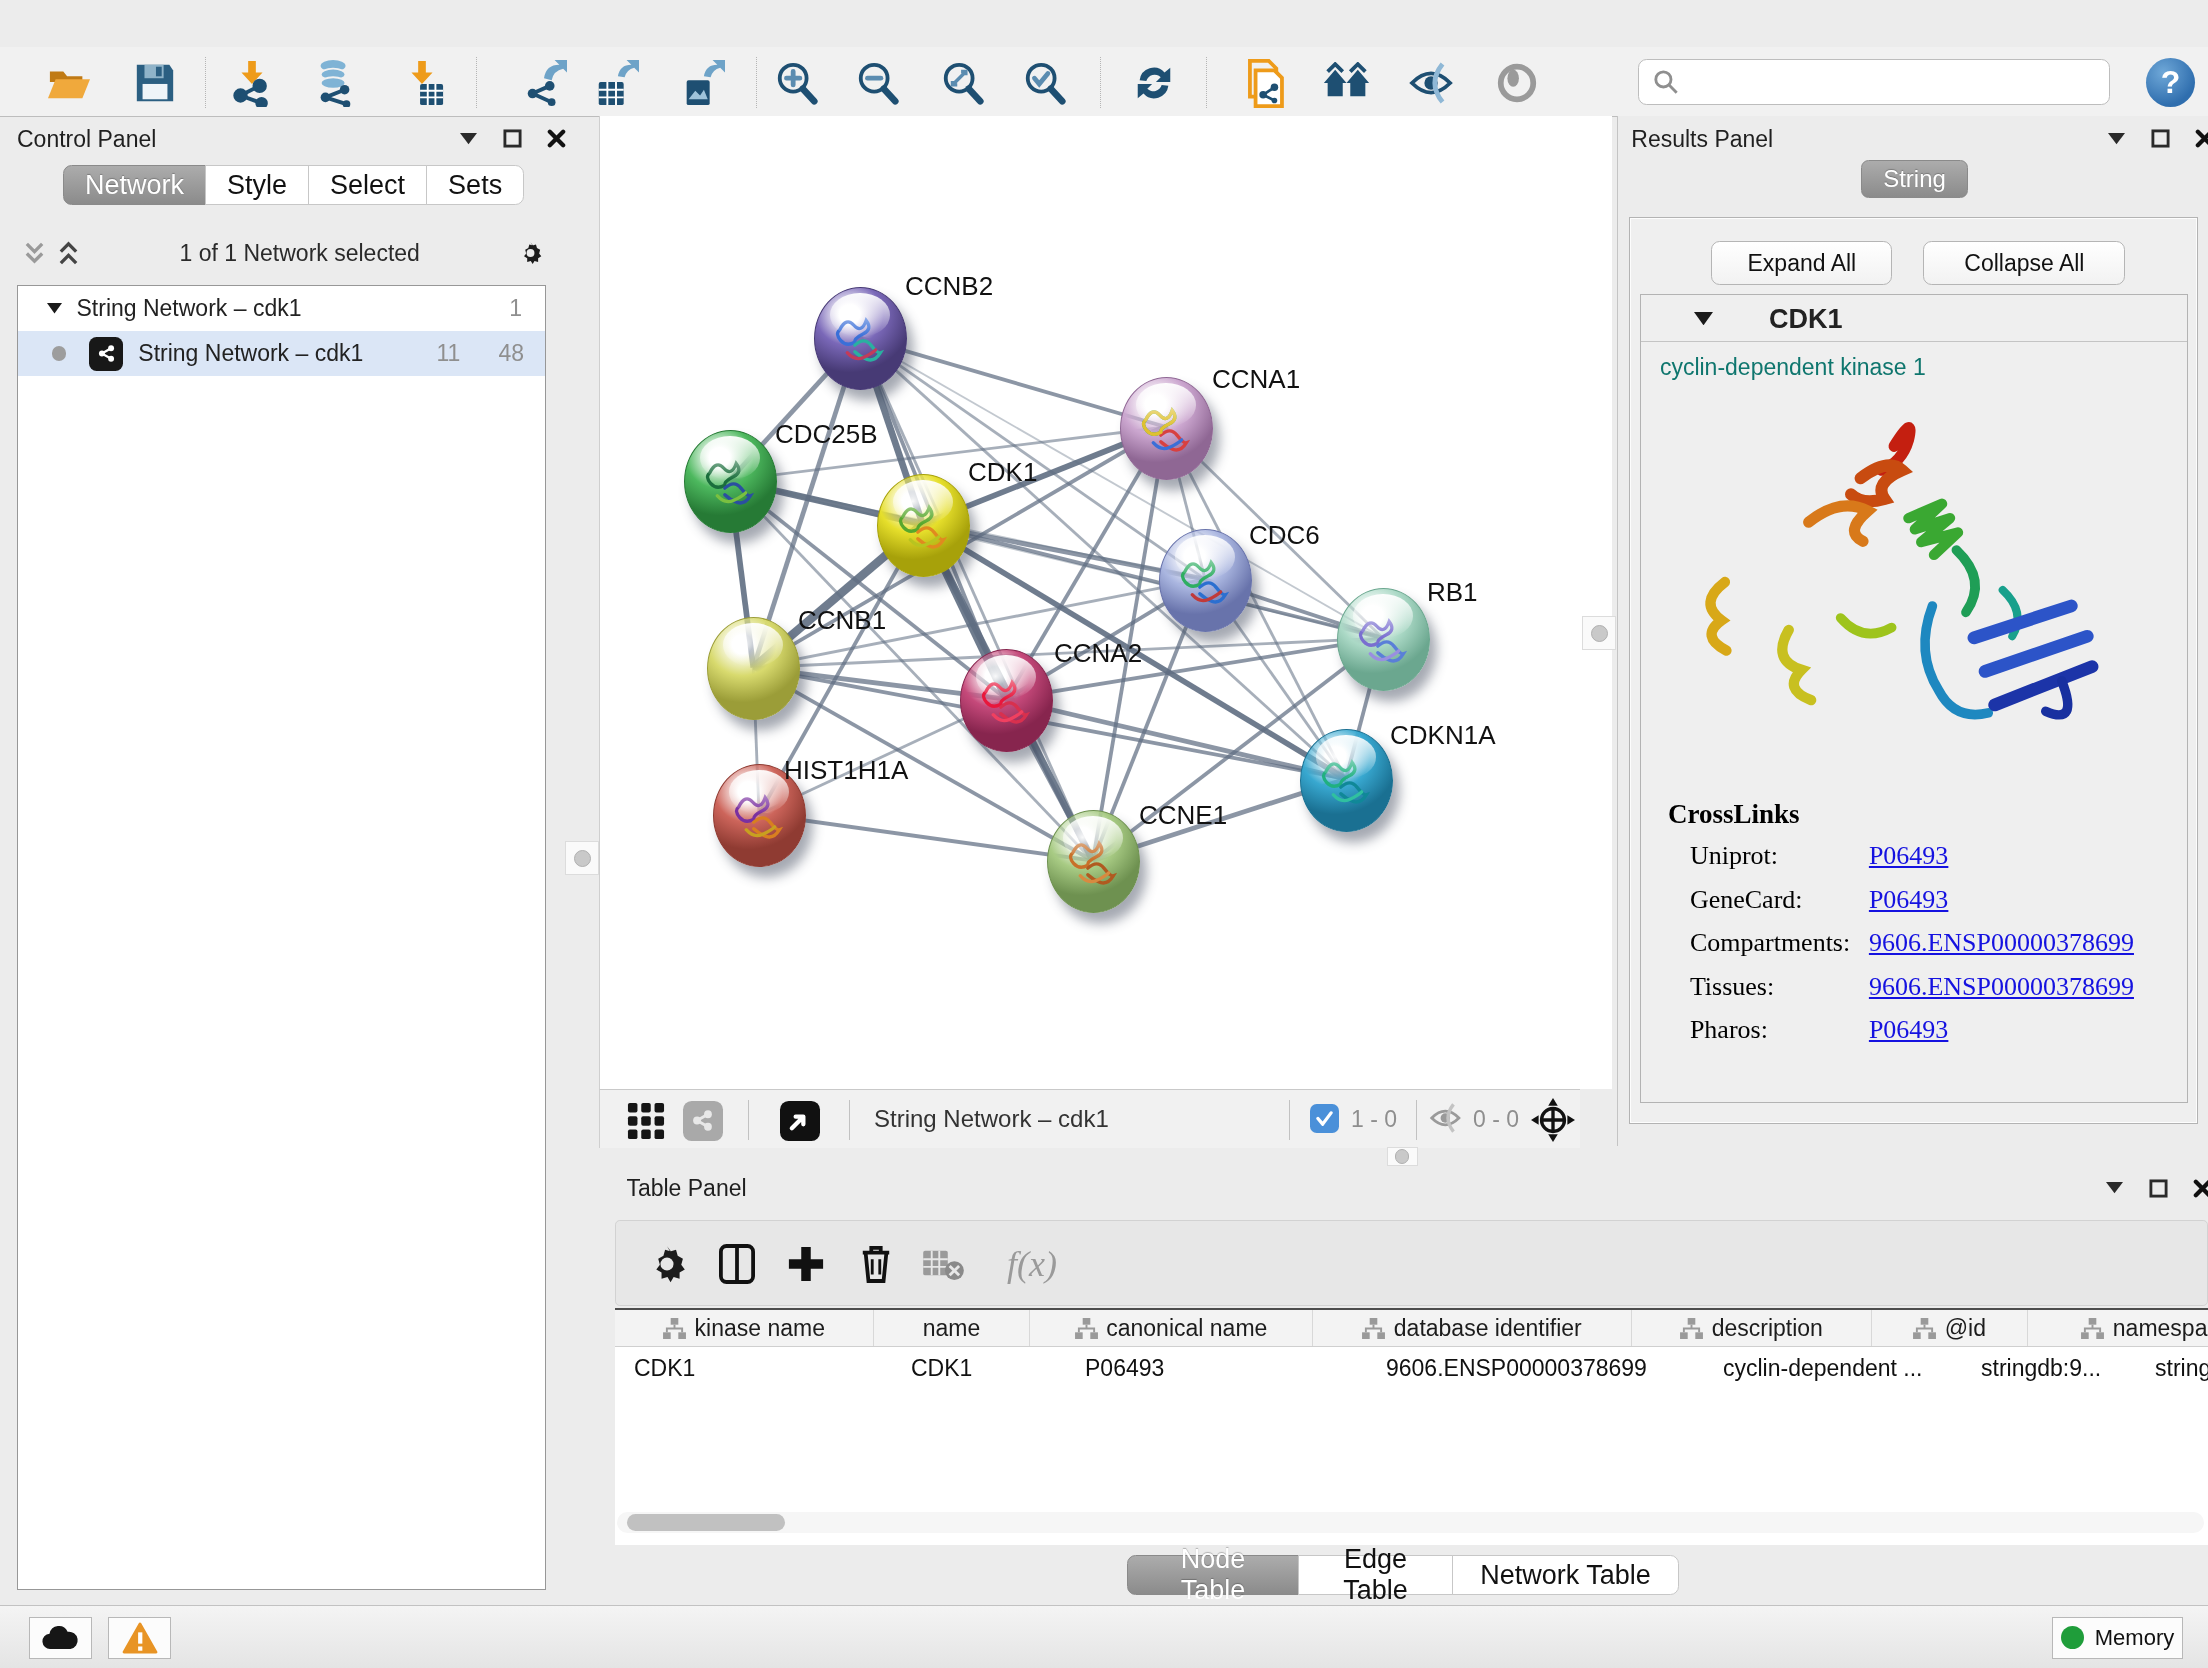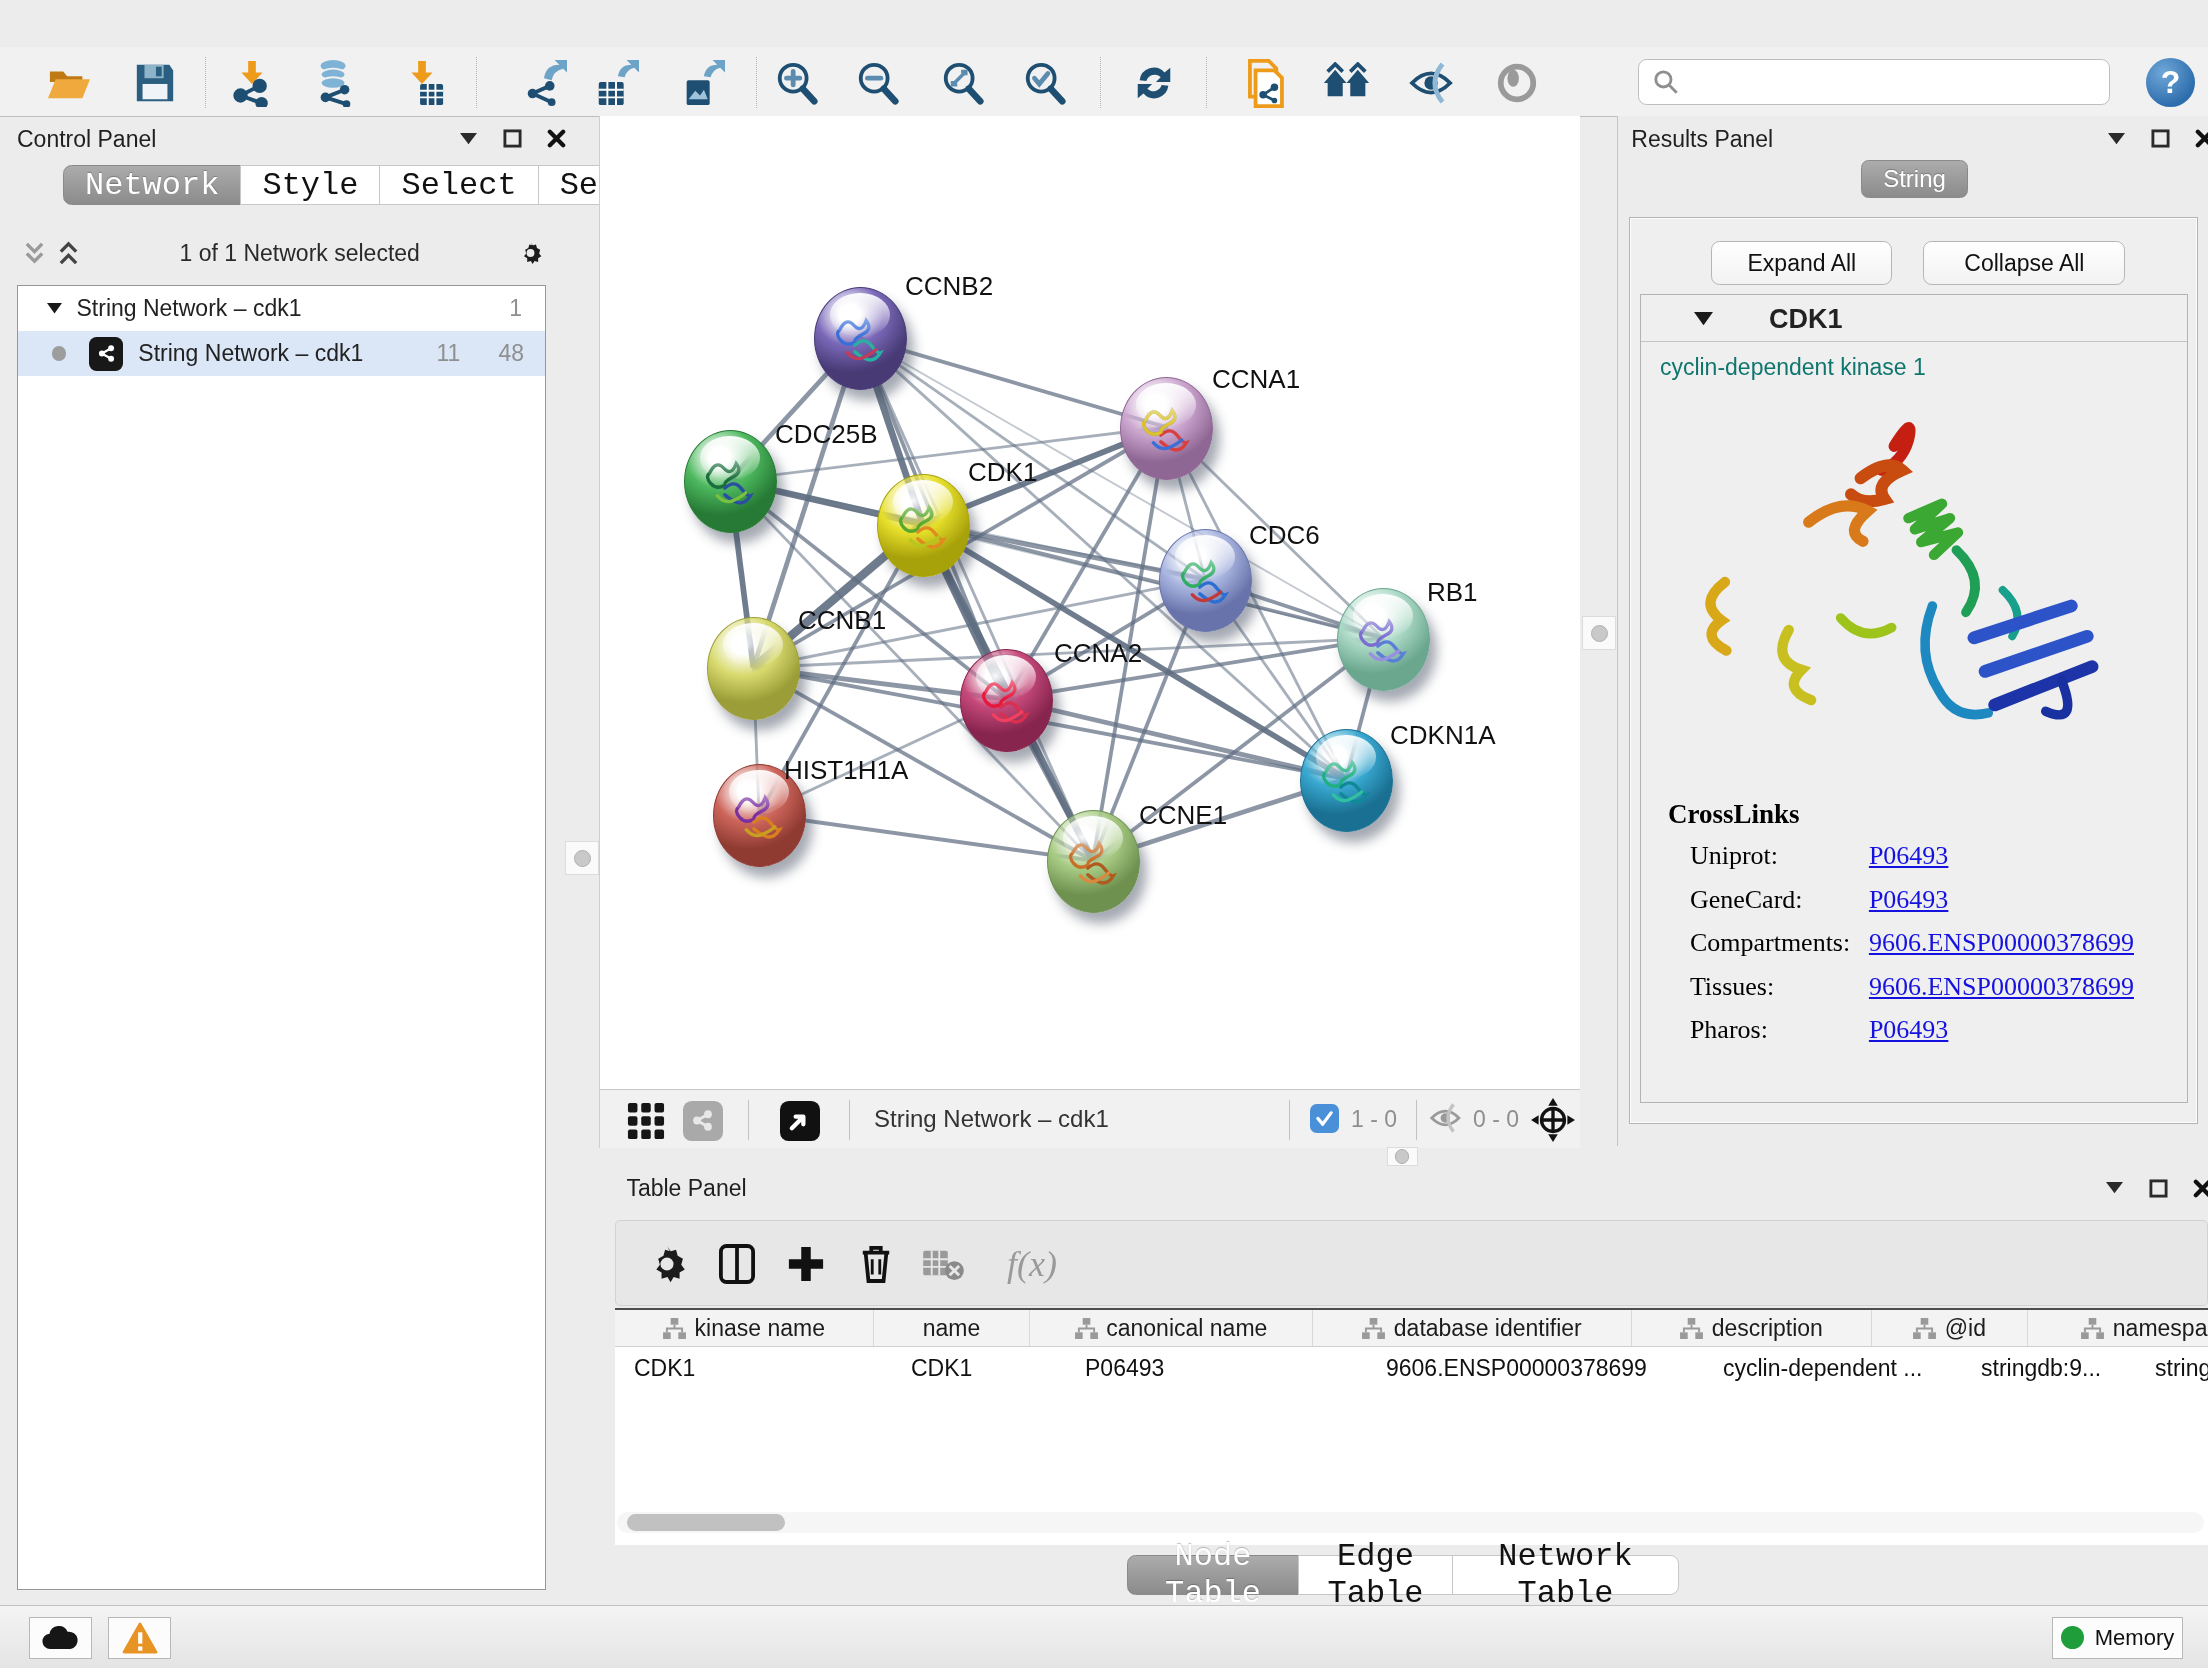--- a/index.html
+++ b/index.html
@@ -27,35 +27,35 @@
     border-radius:50%;background:radial-gradient(circle at 35% 30%,#6fa8d8,#2f6eae 70%);
     color:#fff;font-size:32px;font-weight:bold;line-height:48px;text-align:center;padding:0;}
   
   .panel-title{font-size:23px;color:#1f1f1f;}
   .panel-btns{position:absolute;display:flex;align-items:center;gap:21px;}
   .pb{width:23px;height:23px;display:flex;align-items:center;justify-content:center;
       background:none;border:none;padding:0;}
   
   #control-panel{position:absolute;left:0;top:116px;width:563px;height:1489px;}
   #cp-tabs{position:absolute;left:63px;top:49px;display:flex;height:40px;}
-  .seg{border:1px solid #c7c7c7;background:#fff;font-size:32px;color:#111;
-       display:flex;align-items:center;justify-content:center;padding:2px 21px;margin-left:-1px;font-family:Liberation Mono, monospace;}
+  .seg{border:1px solid #c7c7c7;background:#fff;font-size:27px;color:#111;
+       display:flex;align-items:center;justify-content:center;padding:2px 21px;margin-left:-1px;}
   .seg:first-child{border-radius:8.6px 0 0 8.6px;margin-left:0;}
   .seg:last-child{border-radius:0 8.6px 8.6px 0;}
   .seg.sel{background:linear-gradient(#ararar,#8c8c8c);background:linear-gradient(#acacac,#8b8b8b);
        color:#fff;border-color:#8a8a8a;text-shadow:0 -1px 1px rgba(0,0,0,.25);}
   #cp-subrow{position:absolute;left:0;top:114px;width:563px;height:46px;display:flex;align-items:center;}
   #cp-selection{flex:1;text-align:center;font-size:23px;color:#2a2a2a;}
   #cp-tree{position:absolute;left:17px;top:169px;width:527px;height:1303px;background:#fff;
     border:1px solid #979797;}
   .tree-row{height:45px;display:flex;align-items:center;font-size:23px;}
   .tree-count{color:#8f8f8f;}
   
   #canvas{position:absolute;left:599px;top:116px;width:980px;height:973px;background:#fff;
-    border-left:1px solid #cfcfcf;}
+    border-left:1px solid #cfcfcf;padding-left:32px;}
   #edges-svg{position:absolute;left:0;top:0;}
   .node{position:absolute;border-radius:50%;}
   .node .gloss{position:absolute;left:16%;top:5%;width:66%;height:44%;border-radius:50%;
     background:linear-gradient(rgba(255,255,255,.95),rgba(255,255,255,0));}
   .node-label{position:absolute;font-size:26px;color:#111;white-space:nowrap;}
   
   #netbar{position:absolute;left:599px;top:1089px;width:980px;height:58px;background:#f1f1f1;
     border-top:1px solid #c9c9c9;border-left:1px solid #cfcfcf;}
   .nb-sep{position:absolute;top:9.5px;height:40px;border-left:1px solid #c2c2c2;}
   #netbar-title{position:absolute;left:274px;top:15px;font-size:24px;color:#333;}

